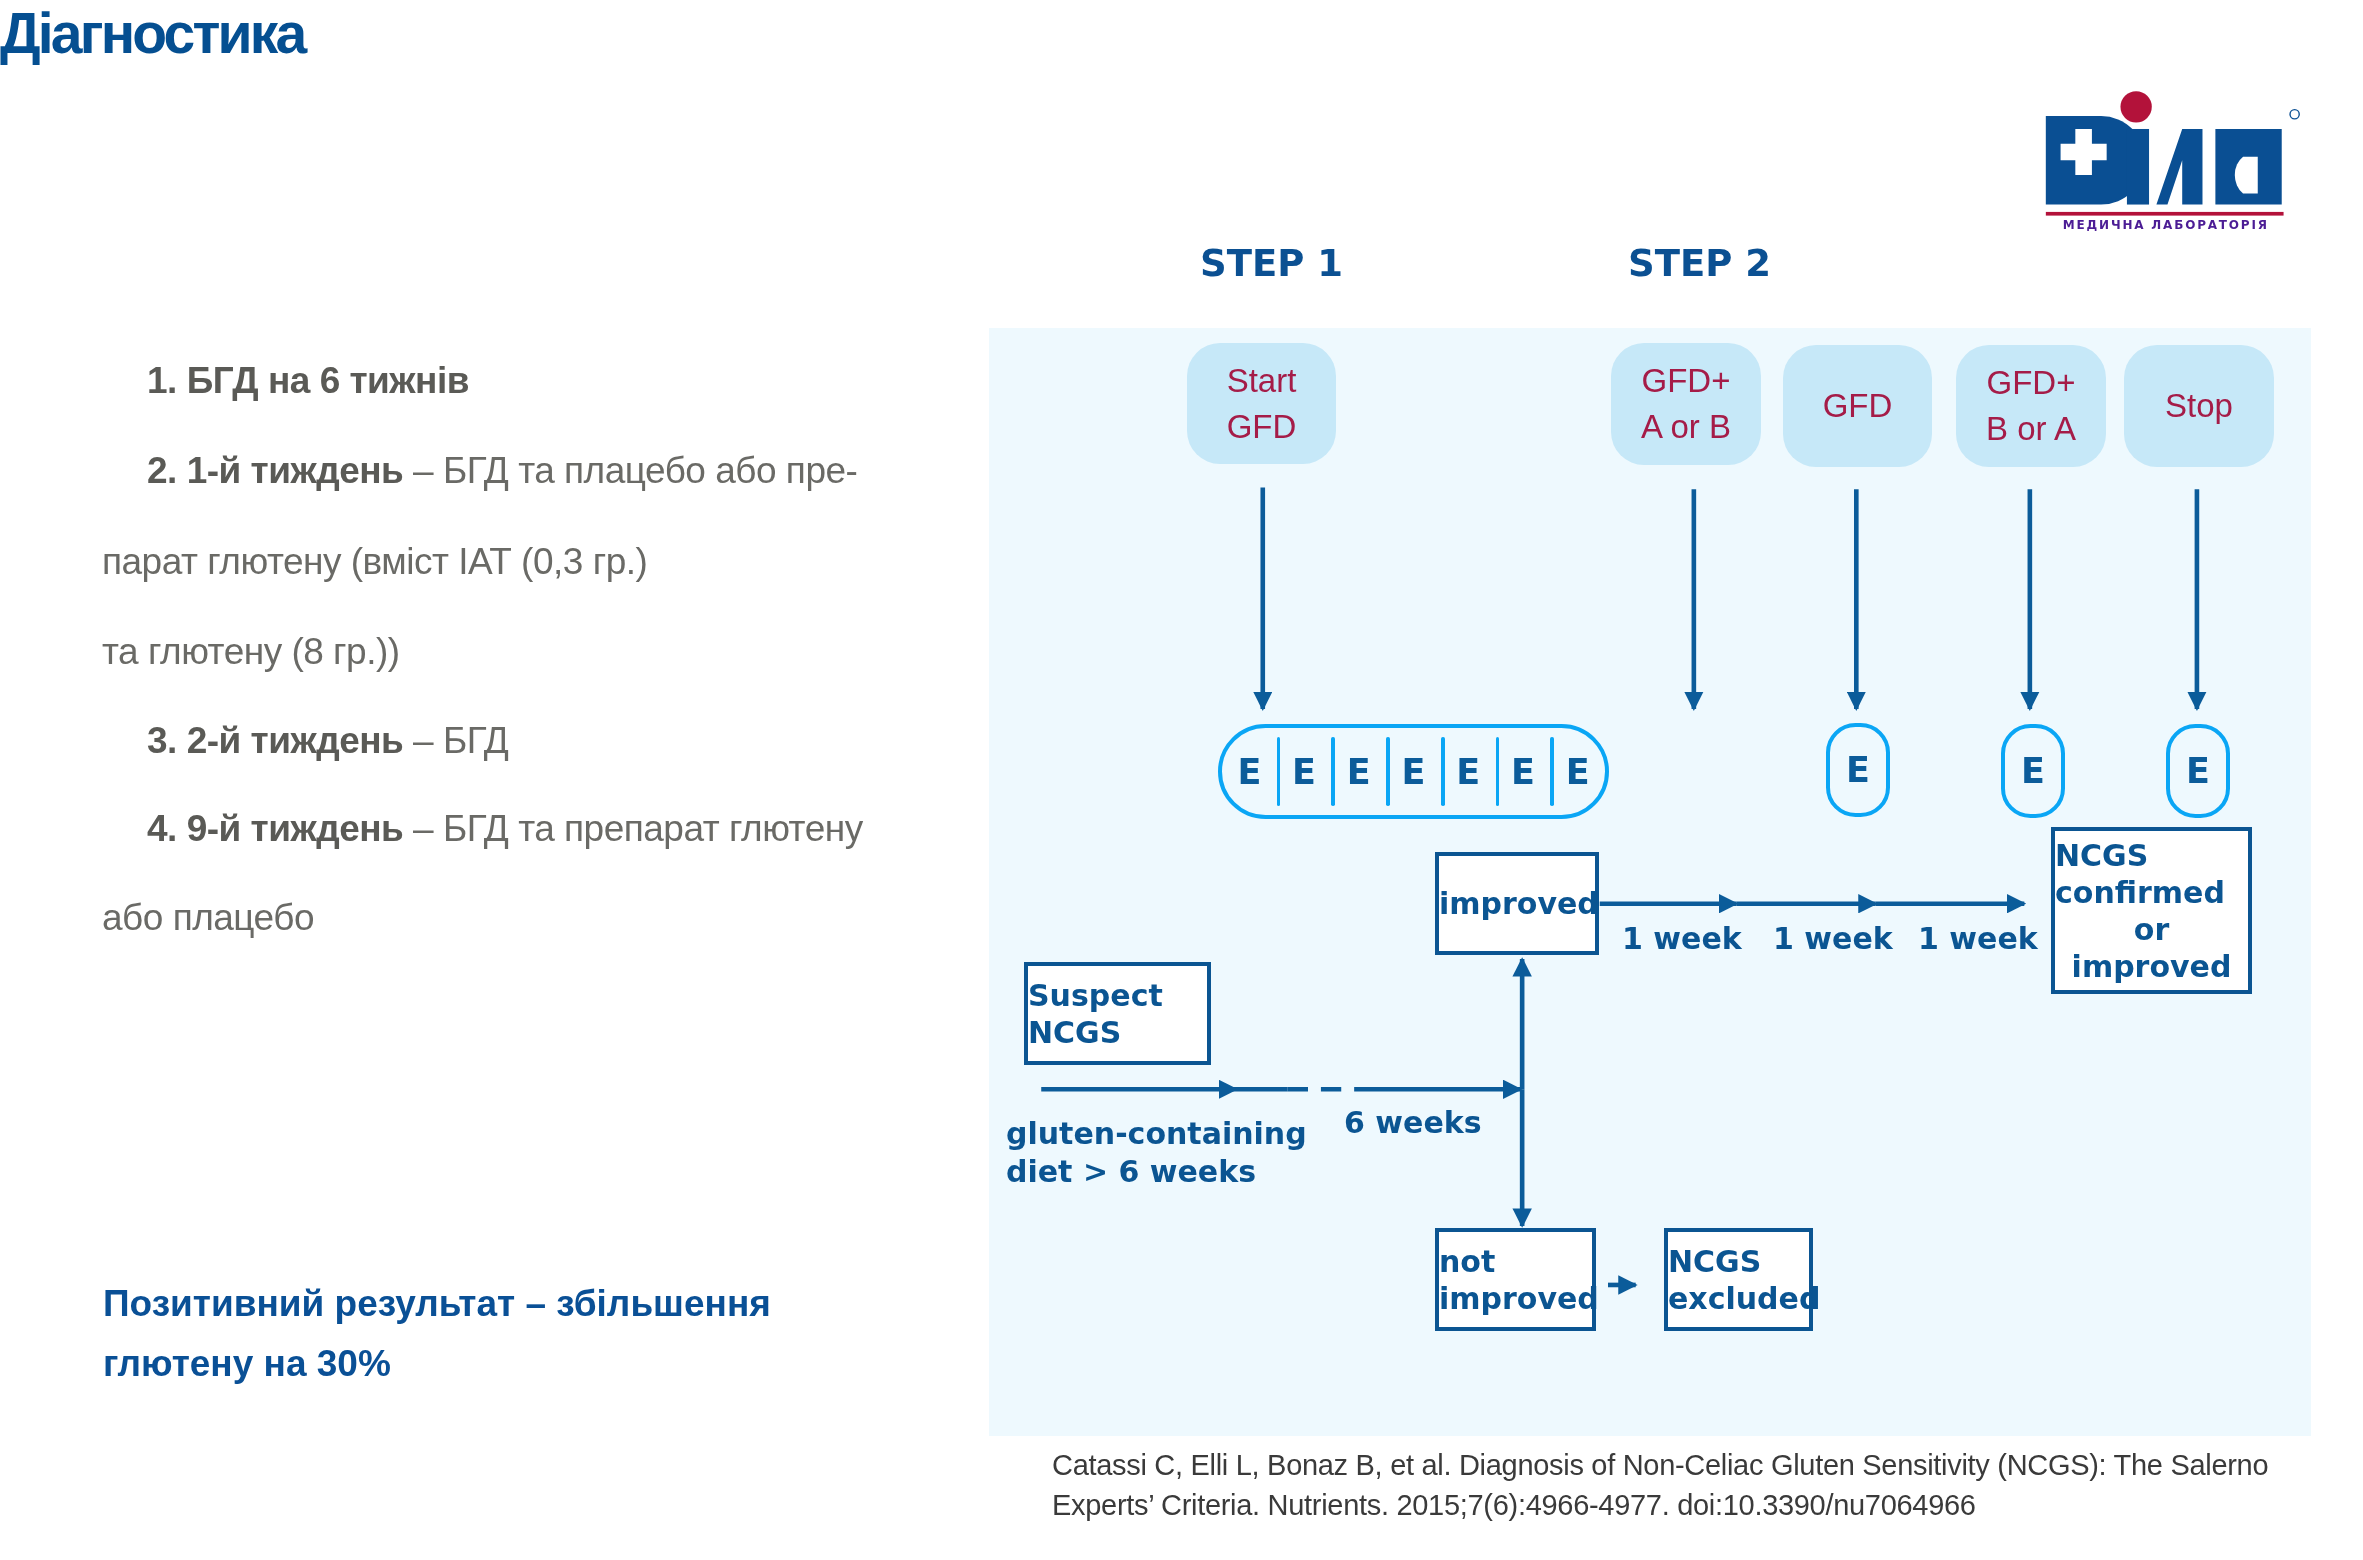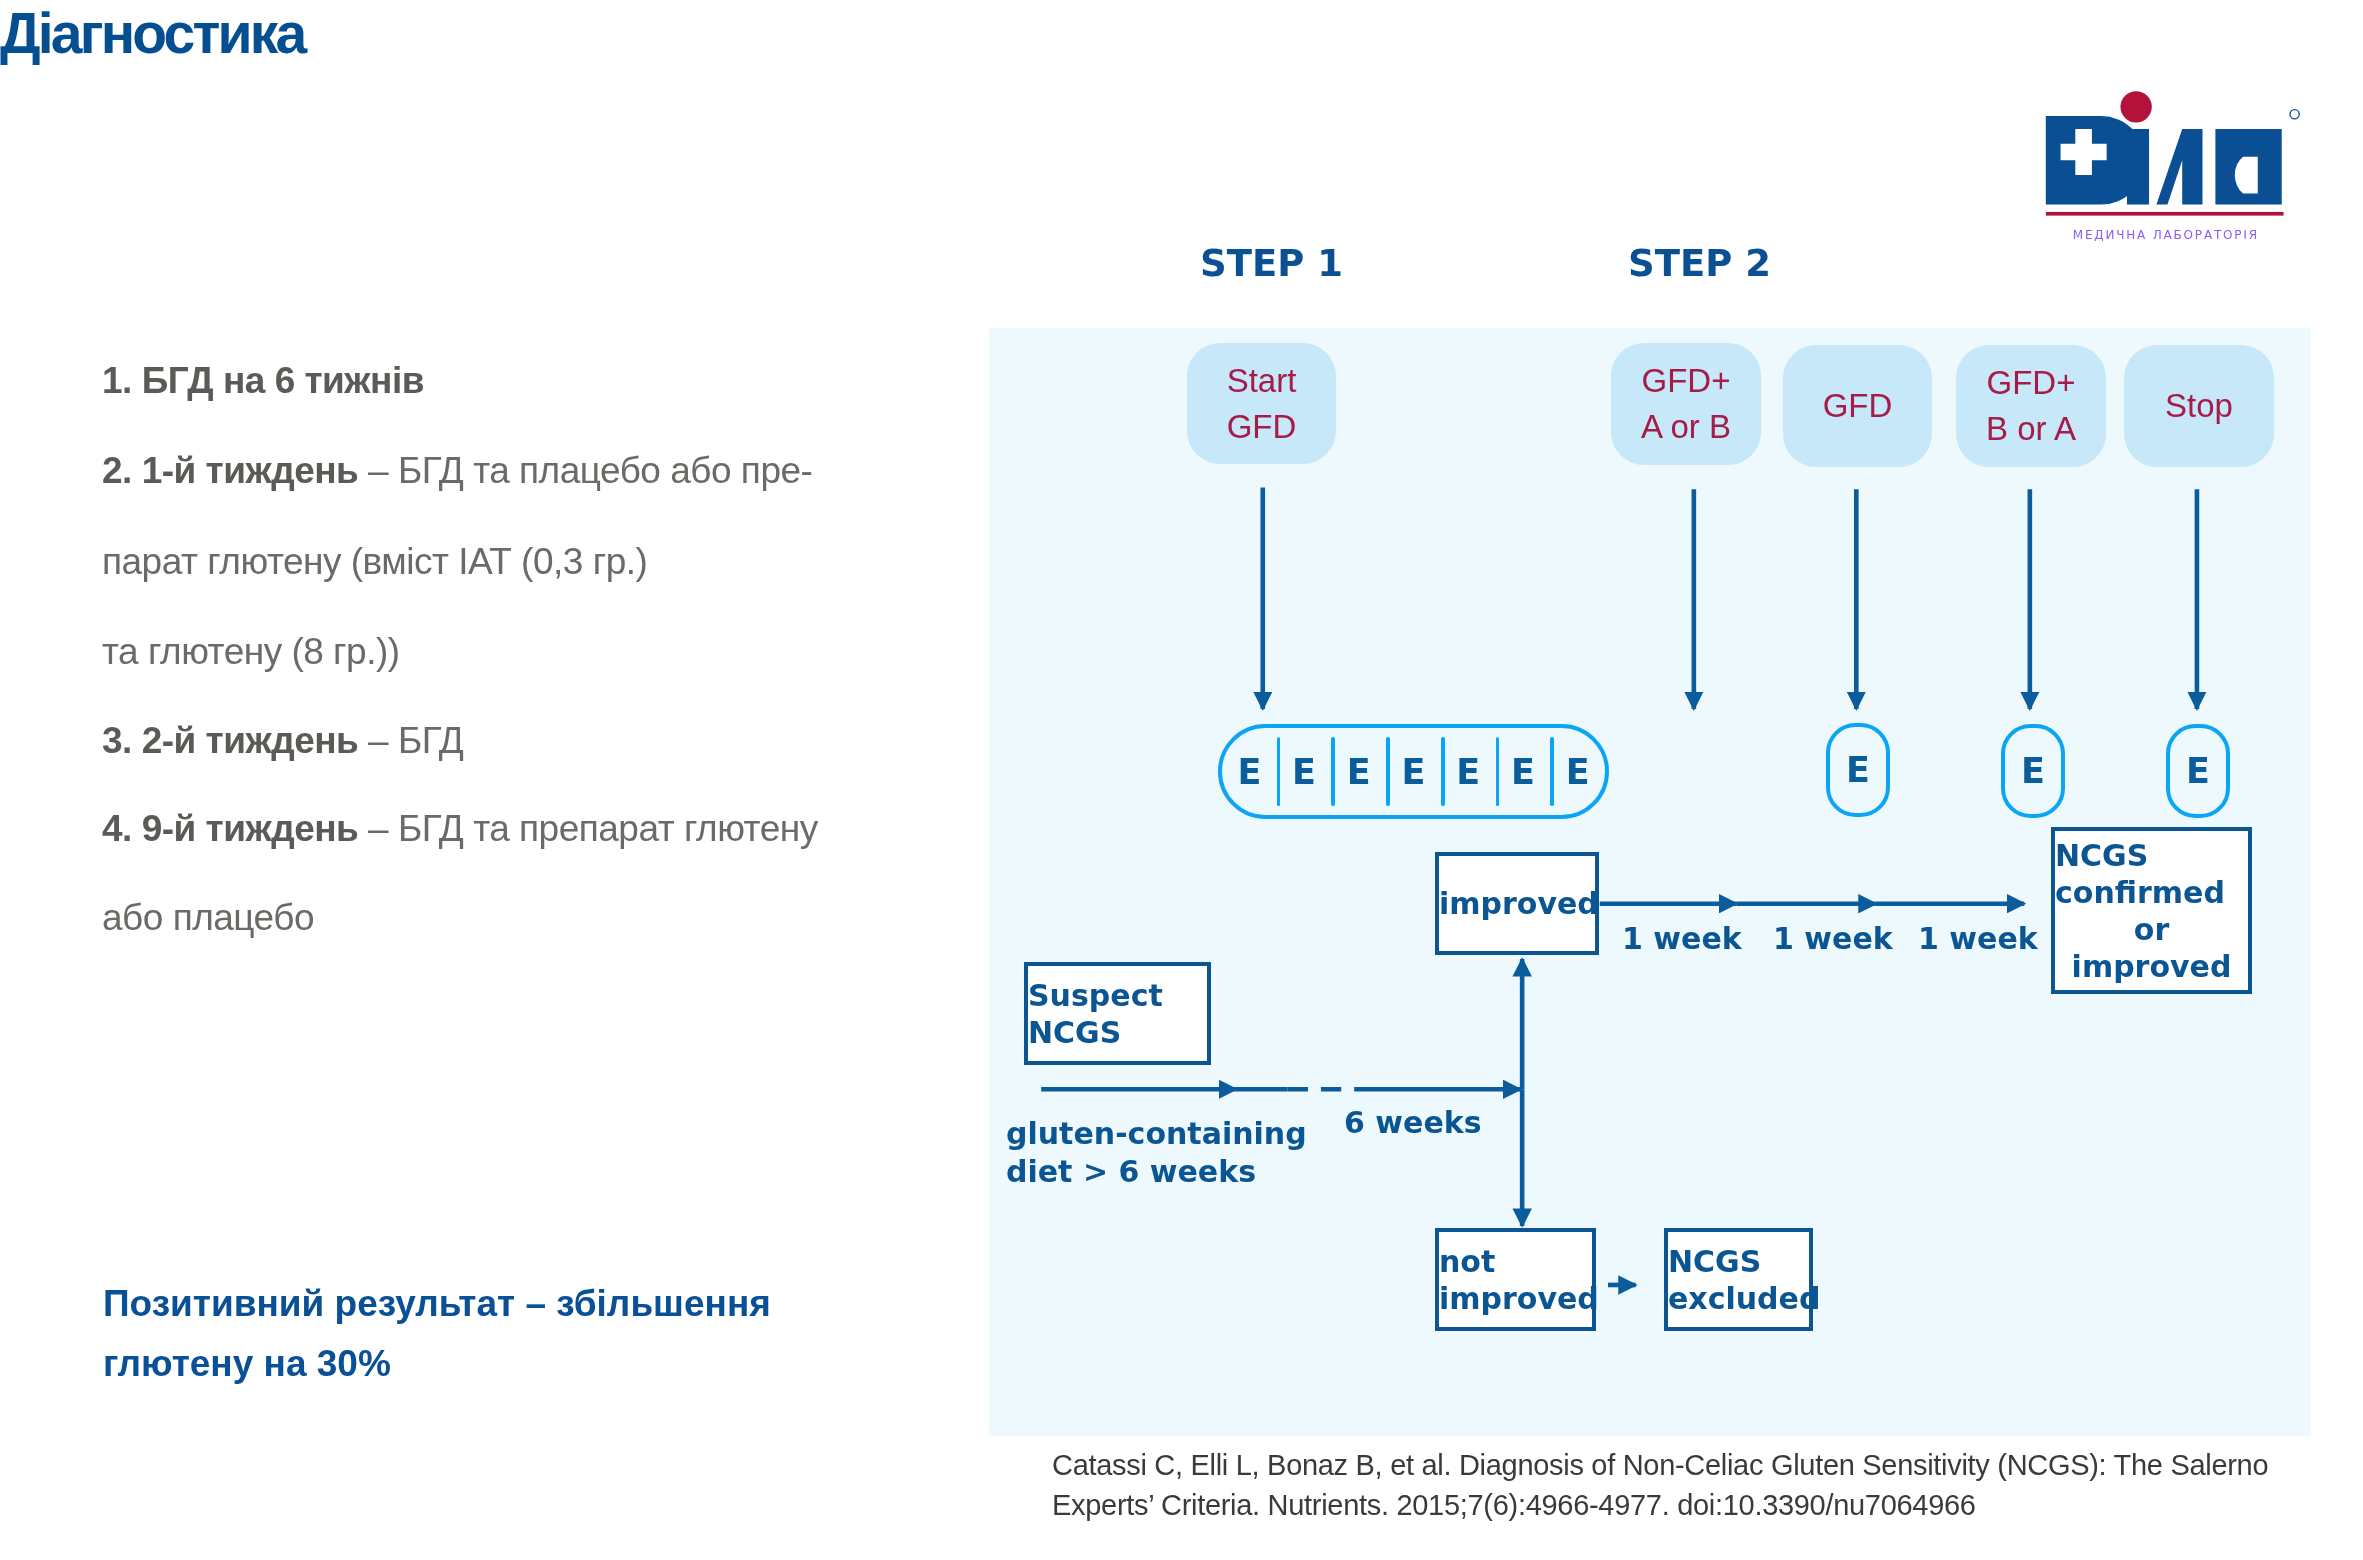--- a/index.html
+++ b/index.html
@@ -1,20 +1,20 @@
 <!DOCTYPE html>
 <html style="font-size:14.8px"><head>
 <meta charset="utf-8">
 <style>
   html, body { margin:0; padding:0; background:#ffffff; }
   body { width:2364px; height:1561px; position:relative; overflow:hidden; font-family:"DejaVu Sans", sans-serif; }
   .abs { position:absolute; }
   #title { left:96px; top:103px; font-size:57px; font-weight:bold; color:#054f91; letter-spacing:-2.8px; font-family:"Liberation Sans", sans-serif; }
   .ltext { position:absolute; left:102px; font-size:37px; color:#5c5c58; font-family:"Liberation Sans", sans-serif; white-space:nowrap; letter-spacing:-0.5px; }
-  .ltext b { font-weight:bold; color:#5a5a56; }
+  .ltext b { font-weight:bold; color:#5a5a56;margin-left:45px; }
   .ltext .light { font-weight:normal; color:#6a6a66; }
   #conclusion { position:absolute; left:103px; top:1274px; font-size:37px; line-height:60px; font-weight:bold; color:#0a5096; font-family:"Liberation Sans", sans-serif; }
   #conclusion div { white-space:nowrap; }
   .step { position:absolute; top:242px; font-size:37px; font-weight:bold; color:#0b5092; font-family:"DejaVu Sans", sans-serif; }
   #panel { position:absolute; left:989px; top:328px; width:1322px; height:1108px; background:#eef9fe; }
   .pill { position:absolute; background:#c6e8f8; border-radius:33px; display:flex; flex-direction:column; align-items:center; justify-content:center; color:#a51c48; font-size:33px; line-height:46px; font-family:"Liberation Sans", sans-serif; }
   .ebox { position:absolute; border:4.6px solid #0aa6f5; border-radius:29.5px; box-sizing:border-box; display:flex; align-items:center; justify-content:center; color:#0b5c9a; font-weight:bold; font-size:35px; }
   .ecap { position:absolute; left:1218px; top:724px; width:391px; height:95px; border:4.6px solid #0aa6f5; border-radius:48px; box-sizing:border-box; display:flex; align-items:center; }
   .ecap .cell { flex:1; height:100%; display:flex; align-items:center; justify-content:center; color:#0b5c9a; font-weight:bold; font-size:35px; position:relative; }
   .ecap .cell + .cell::before { content:""; position:absolute; left:0; top:9.2px; bottom:9.2px; width:3.7px; background:#0aa6f5; border-radius:1.8px; }
@@ -35,21 +35,21 @@
     <circle cx="100" cy="18" r="17" fill="#b3123a"></circle>
     <path d="M2,28 h60 a48,48 0 0 1 0,96 h-60 z" fill="#0a4f93"></path>
     <path d="M18,58 h16 v-16 h18 v16 h16 v18 h-16 v16 h-18 v-16 h-16 z" fill="#ffffff"></path>
     <rect x="90" y="42" width="24" height="82" fill="#0a4f93"></rect>
     <path d="M122,124 l28,-82 h22 v82 h-22 v-48 l-16,48 z" fill="#0a4f93"></path>
     <path d="M186,42 h72 v82 h-72 z" fill="#0a4f93"></path>
     <path d="M216,72 a20,24 0 0 0 0,40 h16 v-40 z" fill="#ffffff"></path>
     <circle cx="272" cy="26" r="5" fill="none" stroke="#0a4f93" stroke-width="1.5"></circle>
     <rect x="2" y="132" width="258" height="4" fill="#b3123a"></rect>
   </svg>
-  <div class="abs" style="left:1.8px; top:138px; width:240px; text-align:center; font-size:12px; font-weight:normal; color:#8b5cf6; letter-spacing:1.8px;">МЕДИЧНА ЛАБОРАТОРІЯ</div>
+  <div class="abs" style="left:1.8px; top:128px; width:240px; text-align:center; font-size:12px; font-weight:bold; color:#4c1d95; letter-spacing:1.8px;">МЕДИЧНА ЛАБОРАТОРІЯ</div>
 </div>
 
 <div class="ltext" style="top:360px;"><b>1. БГД на 6 тижнів</b></div>
 <div class="ltext" style="top:450px;"><b>2.  1-й тиждень</b><span class="light"> –  БГД та плацебо або пре-</span></div>
 <div class="ltext" style="top:541px;"><span class="light">парат глютену (вміст ІАТ (0,3 гр.)</span></div>
 <div class="ltext" style="top:631px;"><span class="light">та глютену (8 гр.))</span></div>
 <div class="ltext" style="top:720px;"><b>3. 2-й тиждень</b><span class="light"> – БГД</span></div>
 <div class="ltext" style="top:808px;"><b>4. 9-й тиждень</b><span class="light"> –  БГД та препарат глютену</span></div>
 <div class="ltext" style="top:897px;"><span class="light">або плацебо</span></div>
 

